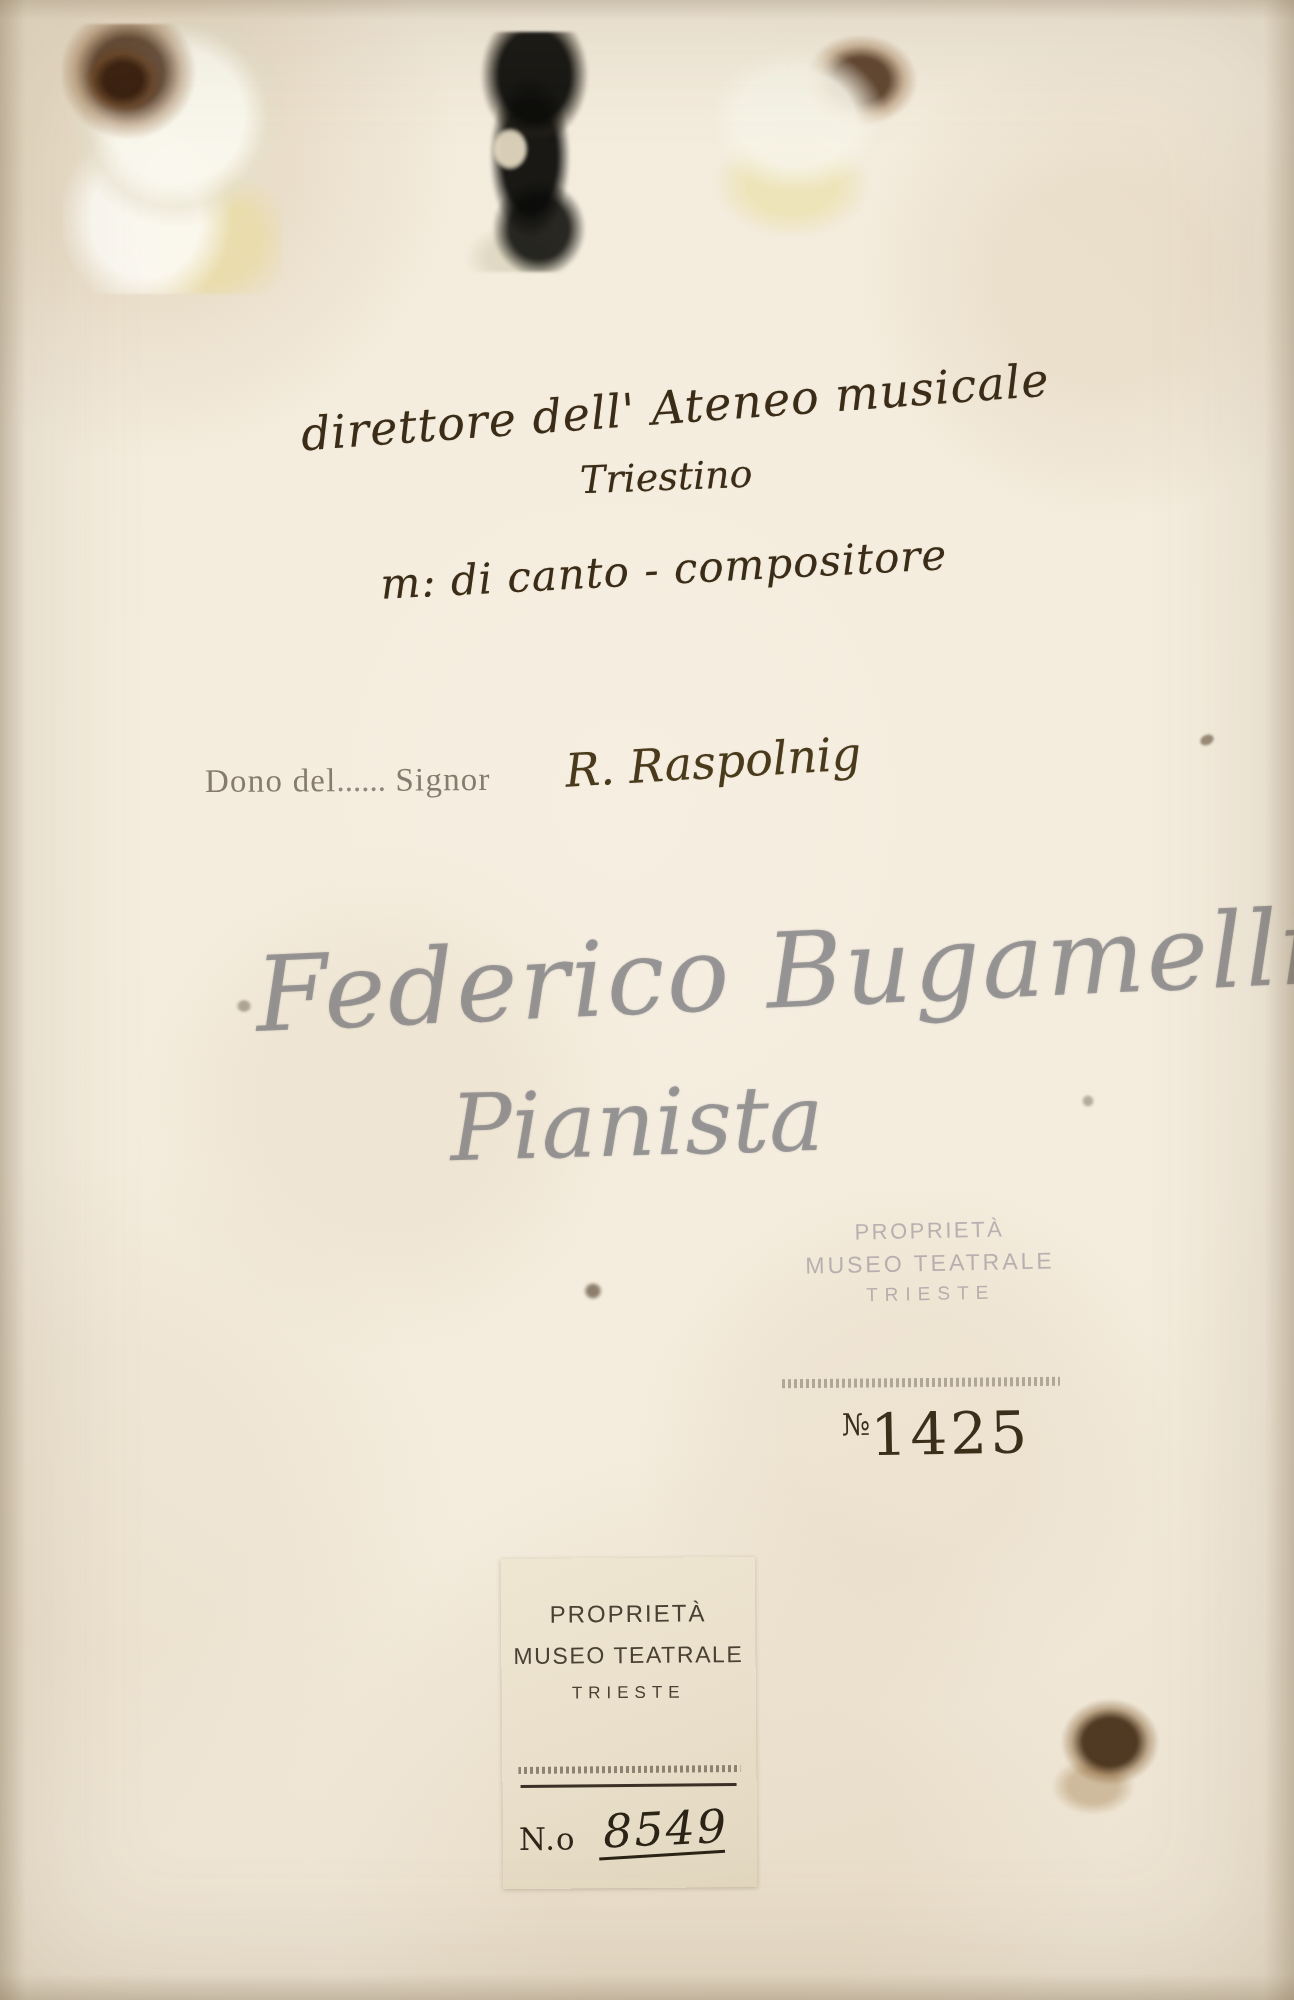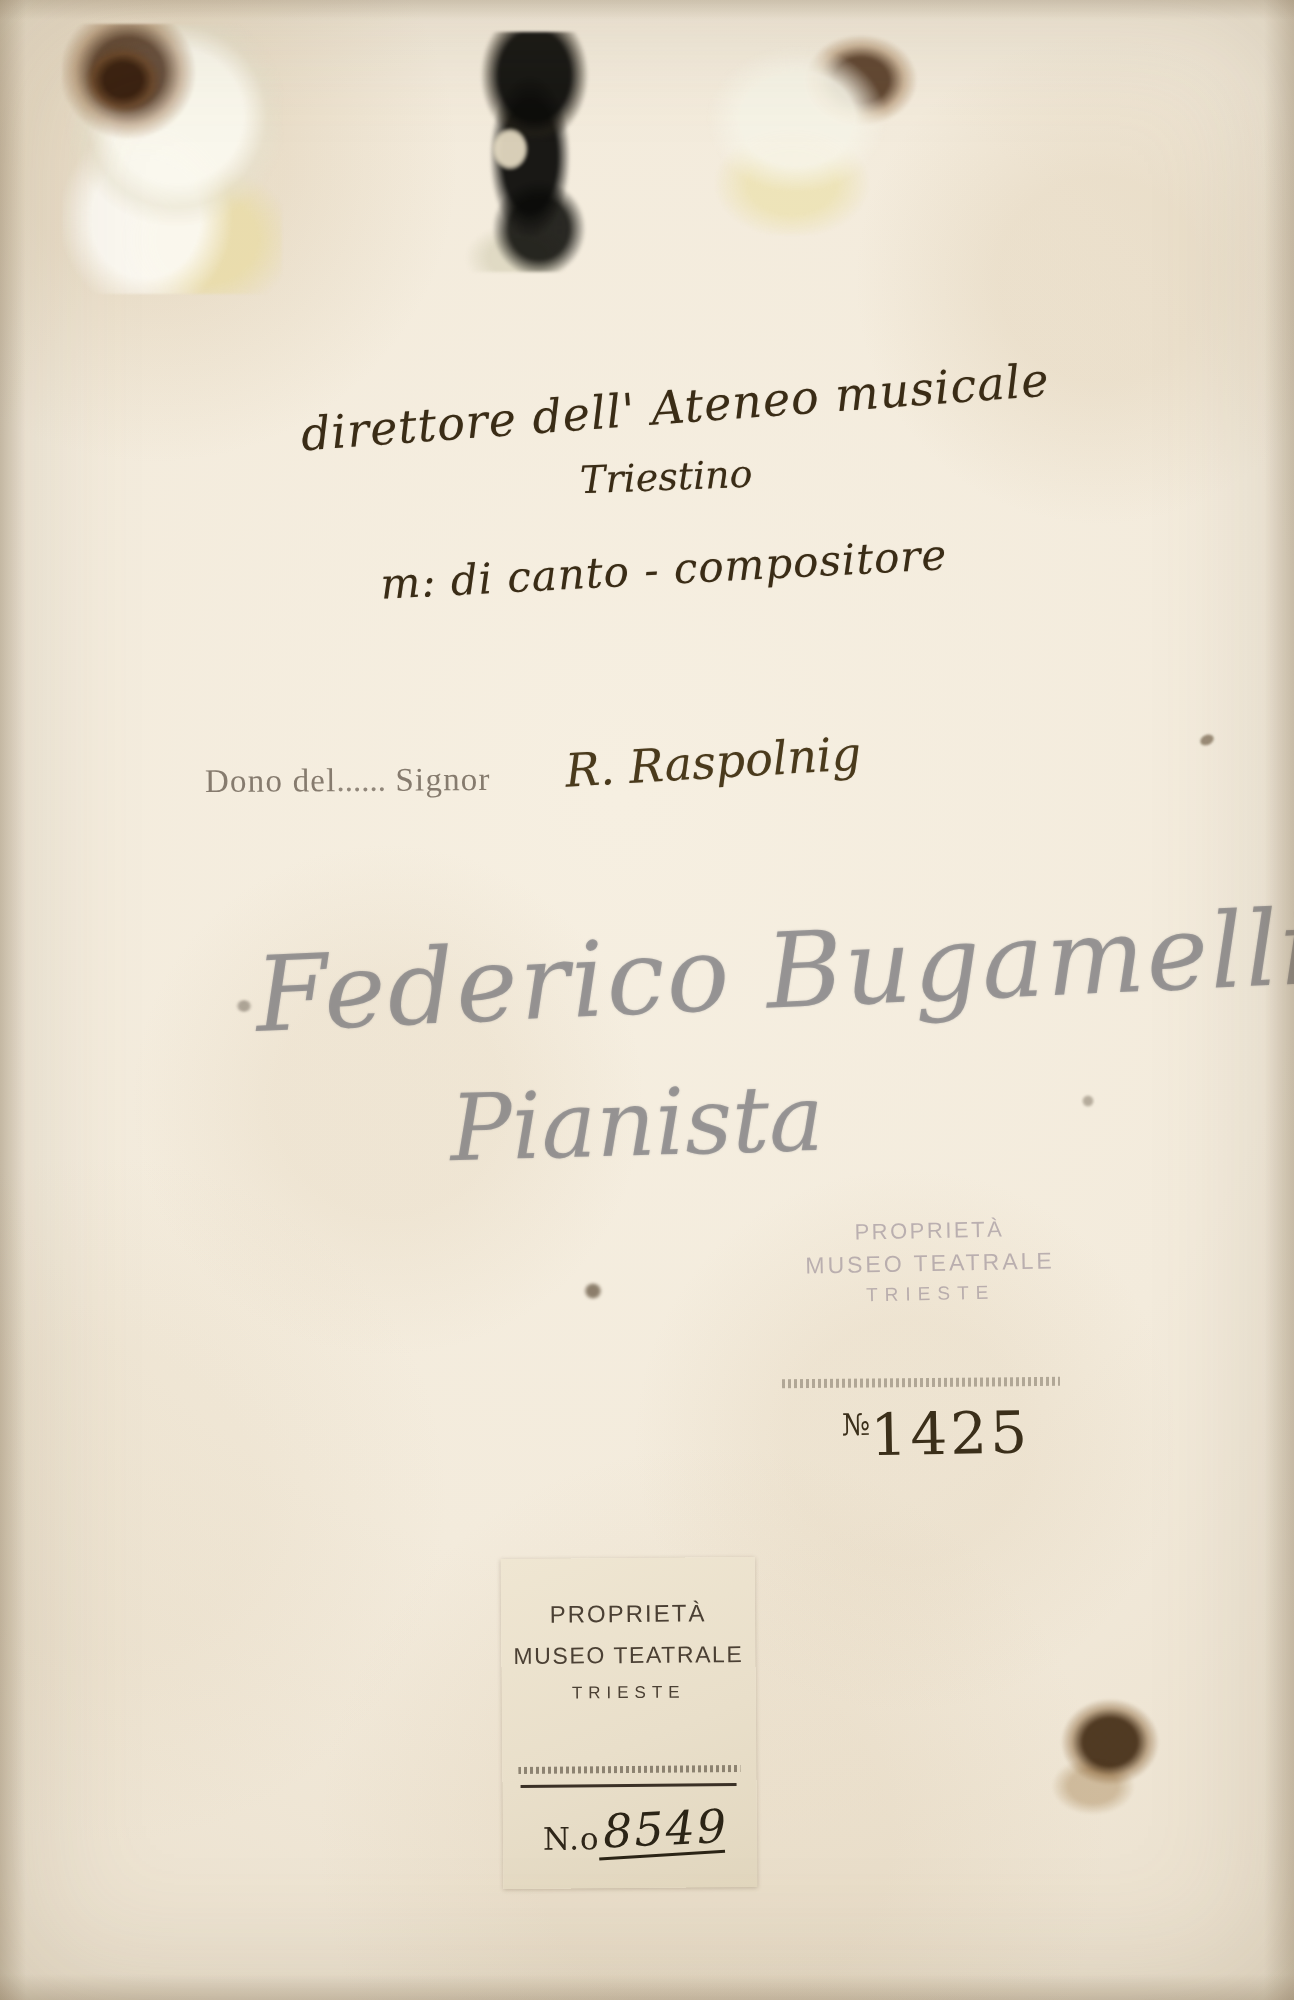--- a/index.html
+++ b/index.html
@@ -253,21 +253,21 @@
     left: 16px; top: 208px; right: 16px; height: 7px;
     background: repeating-linear-gradient(to right, rgba(80,70,55,0.6) 0 3px, rgba(0,0,0,0) 3px 6px);
   }
   .label .lbl-rule2 {
     position: absolute;
     left: 18px; top: 226px; right: 20px; height: 3px;
     background: #3a3026;
   }
   .label .lbl-no {
     position: absolute;
-    left: 40px; top: 262px;
+    left: 16px; top: 262px;
     font-family: "DejaVu Serif", serif;
     font-size: 31px;
     color: #2f2619;
     letter-spacing: 1px;
   }
   .label .lbl-no-value {
     position: absolute;
     left: 100px; top: 244px;
     font-family: "DejaVu Serif", serif;
     font-style: italic;

